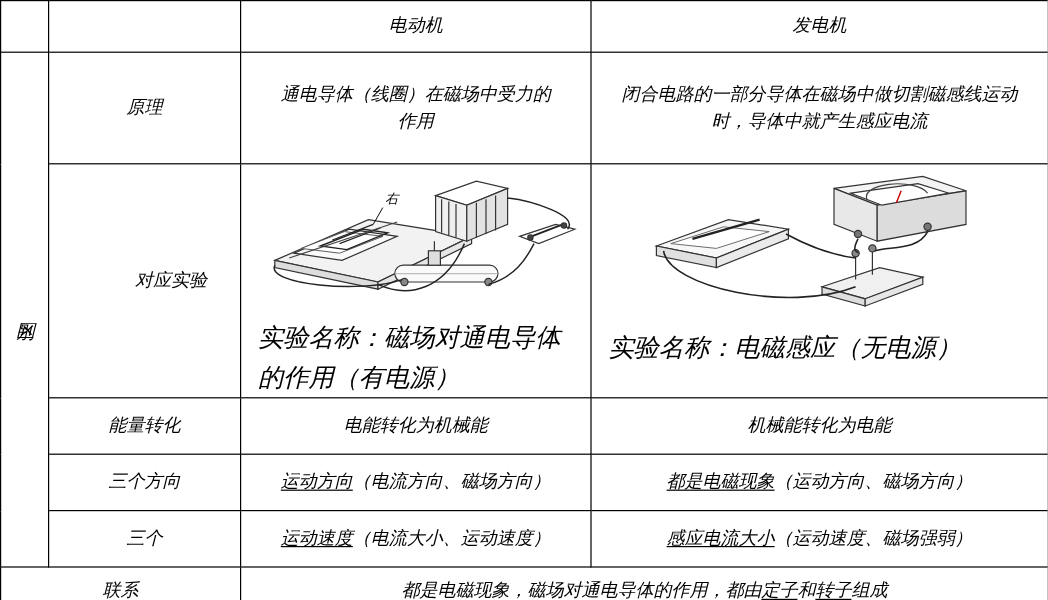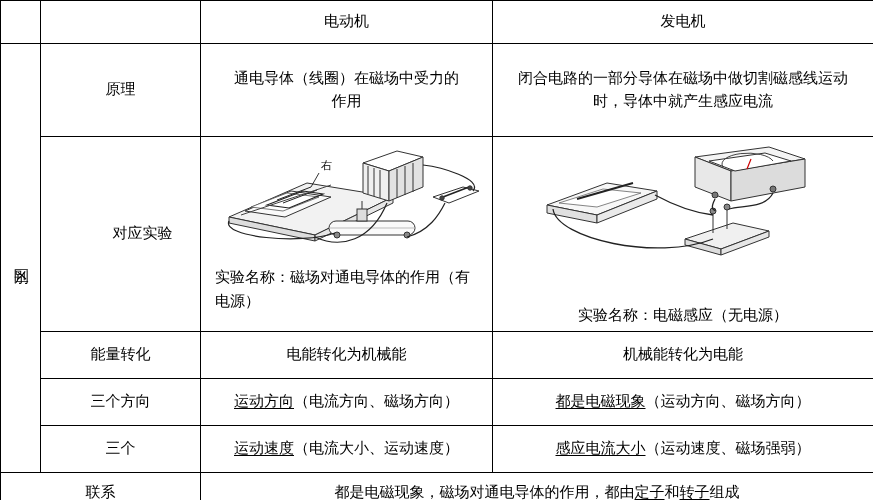--- a/index.html
+++ b/index.html
@@ -4,21 +4,21 @@
 <style>
   html,body{margin:0;padding:0;}
   body{
     width:873px;height:500px;
     background:#ffffff;
     font-family:"DejaVu Sans","Liberation Sans",sans-serif;
     color:#000;
     overflow:hidden;
   }
   .sheet{
-    width:873px;height:500px;position:relative;box-sizing:border-box;
+    width:873px;height:500px;position:relative;box-sizing:border-box;font-style:italic;
   }
   table.grid{
     border-collapse:collapse;
     width:873px;
     table-layout:fixed;
   }
   table.grid td{
     border:1px solid #000;
     vertical-align:middle;
     text-align:center;
@@ -48,21 +48,21 @@
   }
   .exp-inner{
     position:relative;
     width:100%;
     height:100%;
     box-sizing:border-box;
   }
   .exp-caption{
     position:absolute;
     left:0;right:0;
-    font-size:15px;
+    font-size:21px;
     line-height:1.6;
     text-align:center;
   }
   .fig{position:absolute;}
   .link-row td{height:36px;}
   .nowrap{white-space:nowrap;}
   .two-line{line-height:1.9;}
 </style>
 </head>
 <body>
@@ -193,21 +193,21 @@
             <circle cx="176" cy="68" r="3" fill="#888"></circle>
             <circle cx="190" cy="64" r="3" fill="#888"></circle>
           </g>
 
           <path d="M16,66 C20,96 120,118 176,96" fill="none" stroke="#222" stroke-width="1.3"></path>
           <path d="M118,52 C140,64 160,70 176,72" fill="none" stroke="#222" stroke-width="1.3"></path>
           <path d="M178,56 C172,68 178,66 178,68" fill="none" stroke="#222" stroke-width="1.3"></path>
           <path d="M236,50 C228,66 204,62 192,66" fill="none" stroke="#222" stroke-width="1.3"></path>
         </svg>
 
-        <div class="exp-caption" style="top:164px;padding:0 10px;text-align:center;">
+        <div class="exp-caption" style="top:135px;padding:0 10px;text-align:left;">
           <span>实验名称：电磁感应（无电源）</span>
         </div>
       </div>
     </td>
   </tr>
 
   <tr>
     <td class="cell-label" style="height:42px;">能量转化</td>
     <td class="cell-text">电能转化为机械能</td>
     <td class="cell-text">机械能转化为电能</td>

